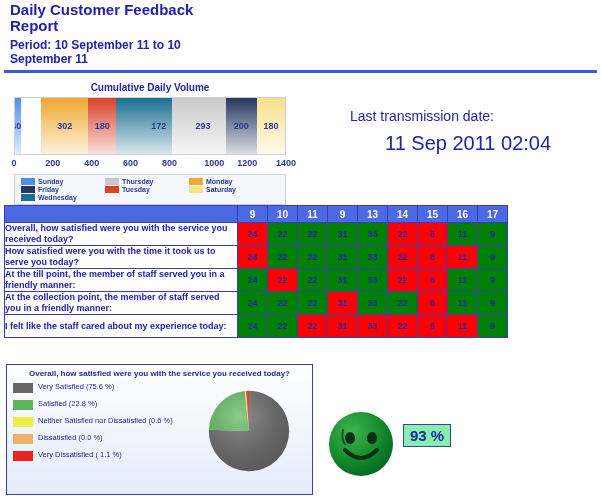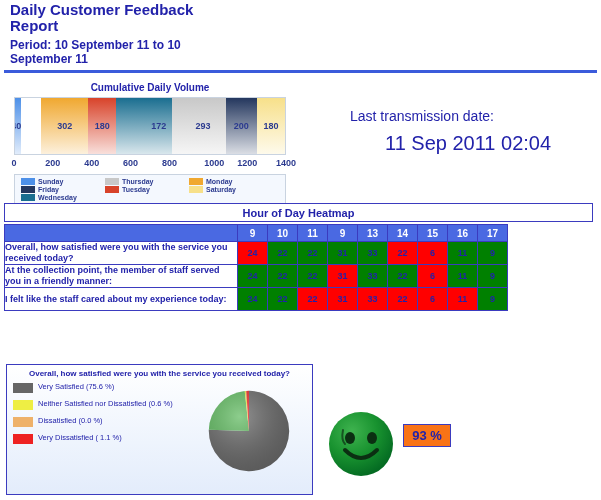--- a/index.html
+++ b/index.html
@@ -106,23 +106,23 @@
   .pl b{font-size:7.5px;font-weight:normal;color:#2222aa;line-height:9px;}
   .pie-wrap{
     flex:1;display:flex;align-items:center;justify-content:center;
     padding-bottom:6px;
   }
 
   
   .smiley{position:absolute;left:325px;top:408px;width:72px;height:72px;}
   .score-box{
     position:absolute;left:403px;top:424px;width:46px;height:21px;
-    border:1px solid #3b3bbf;background:#f97316;
+    border:1px solid #3b3bbf;background:#86efac;
     display:flex;align-items:center;justify-content:center;
-    font-size:13px;font-weight:bold;color:#2222aa;
+    font-size:15px;font-weight:bold;color:#2222aa;
   }
 </style>
 </head>
 <body>
 
 <div class="page">
 
   <div class="report-title">Daily Customer Feedback Report</div>
   <div class="report-period">Period: 10 September 11 to 10 September 11</div>
   <div class="hrule"></div>
@@ -195,21 +195,20 @@
         </div>
       </div>
   </div>
 
   <div class="trans">
     <div class="t1">Last transmission date:</div>
     <div class="t2">11 Sep 2011 02:04</div>
   </div>
 
   <div class="hm">
-    <div class="hm-title">Hour of Day Heatmap</div>
     <table class="hm-table">
       <thead>
         <tr id="hm-head">
           <th class="hm-corner"></th>
         <th class="hm-hour">9</th>
             <th class="hm-hour">10</th>
             <th class="hm-hour">11</th>
             <th class="hm-hour">9</th>
             <th class="hm-hour">13</th>
             <th class="hm-hour">14</th>
@@ -225,20 +224,44 @@
             <td class="hm-cell c-green">22</td>
             <td class="hm-cell c-green">22</td>
             <td class="hm-cell c-green">31</td>
             <td class="hm-cell c-green">33</td>
             <td class="hm-cell c-red">22</td>
             <td class="hm-cell c-red">6</td>
             <td class="hm-cell c-green">11</td>
             <td class="hm-cell c-green">9</td>
           </tr>
           <tr>
+            <td class="hm-q">How satisfied were you with the time it took us to serve you today?</td>
+            <td class="hm-cell c-red">24</td>
+            <td class="hm-cell c-green">22</td>
+            <td class="hm-cell c-green">22</td>
+            <td class="hm-cell c-green">31</td>
+            <td class="hm-cell c-green">33</td>
+            <td class="hm-cell c-red">22</td>
+            <td class="hm-cell c-red">6</td>
+            <td class="hm-cell c-red">11</td>
+            <td class="hm-cell c-green">9</td>
+          </tr>
+          <tr>
+            <td class="hm-q">At the till point, the member of staff served you in a friendly manner:</td>
+            <td class="hm-cell c-green">24</td>
+            <td class="hm-cell c-red">22</td>
+            <td class="hm-cell c-green">22</td>
+            <td class="hm-cell c-green">31</td>
+            <td class="hm-cell c-green">33</td>
+            <td class="hm-cell c-red">22</td>
+            <td class="hm-cell c-red">6</td>
+            <td class="hm-cell c-green">11</td>
+            <td class="hm-cell c-green">9</td>
+          </tr>
+          <tr>
             <td class="hm-q">At the collection point, the member of staff served you in a friendly manner:</td>
             <td class="hm-cell c-green">24</td>
             <td class="hm-cell c-green">22</td>
             <td class="hm-cell c-green">22</td>
             <td class="hm-cell c-red">31</td>
             <td class="hm-cell c-green">33</td>
             <td class="hm-cell c-green">22</td>
             <td class="hm-cell c-red">6</td>
             <td class="hm-cell c-green">11</td>
             <td class="hm-cell c-green">9</td>
@@ -259,20 +282,24 @@
     </table>
   </div>
 
   <div class="pie-panel">
     <div class="pie-q">Overall, how satisfied were you with the service you received today?</div>
     <div class="pie-body">
       <div class="pie-legend" id="pie-legend">
           <div class="pl">
             <i style="background:#666666"></i>
             <b>Very Satisfied (75.6 %)</b>
+          </div>
+          <div class="pl">
+            <i style="background:#5cb85c"></i>
+            <b>Satisfied (22.8 %)</b>
           </div>
           <div class="pl">
             <i style="background:#eeee44"></i>
             <b>Neither Satisfied nor Dissatisfied (0.6 %)</b>
           </div>
           <div class="pl">
             <i style="background:#eeb169"></i>
             <b>Dissatisfied (0.0 %)</b>
           </div>
           <div class="pl">

